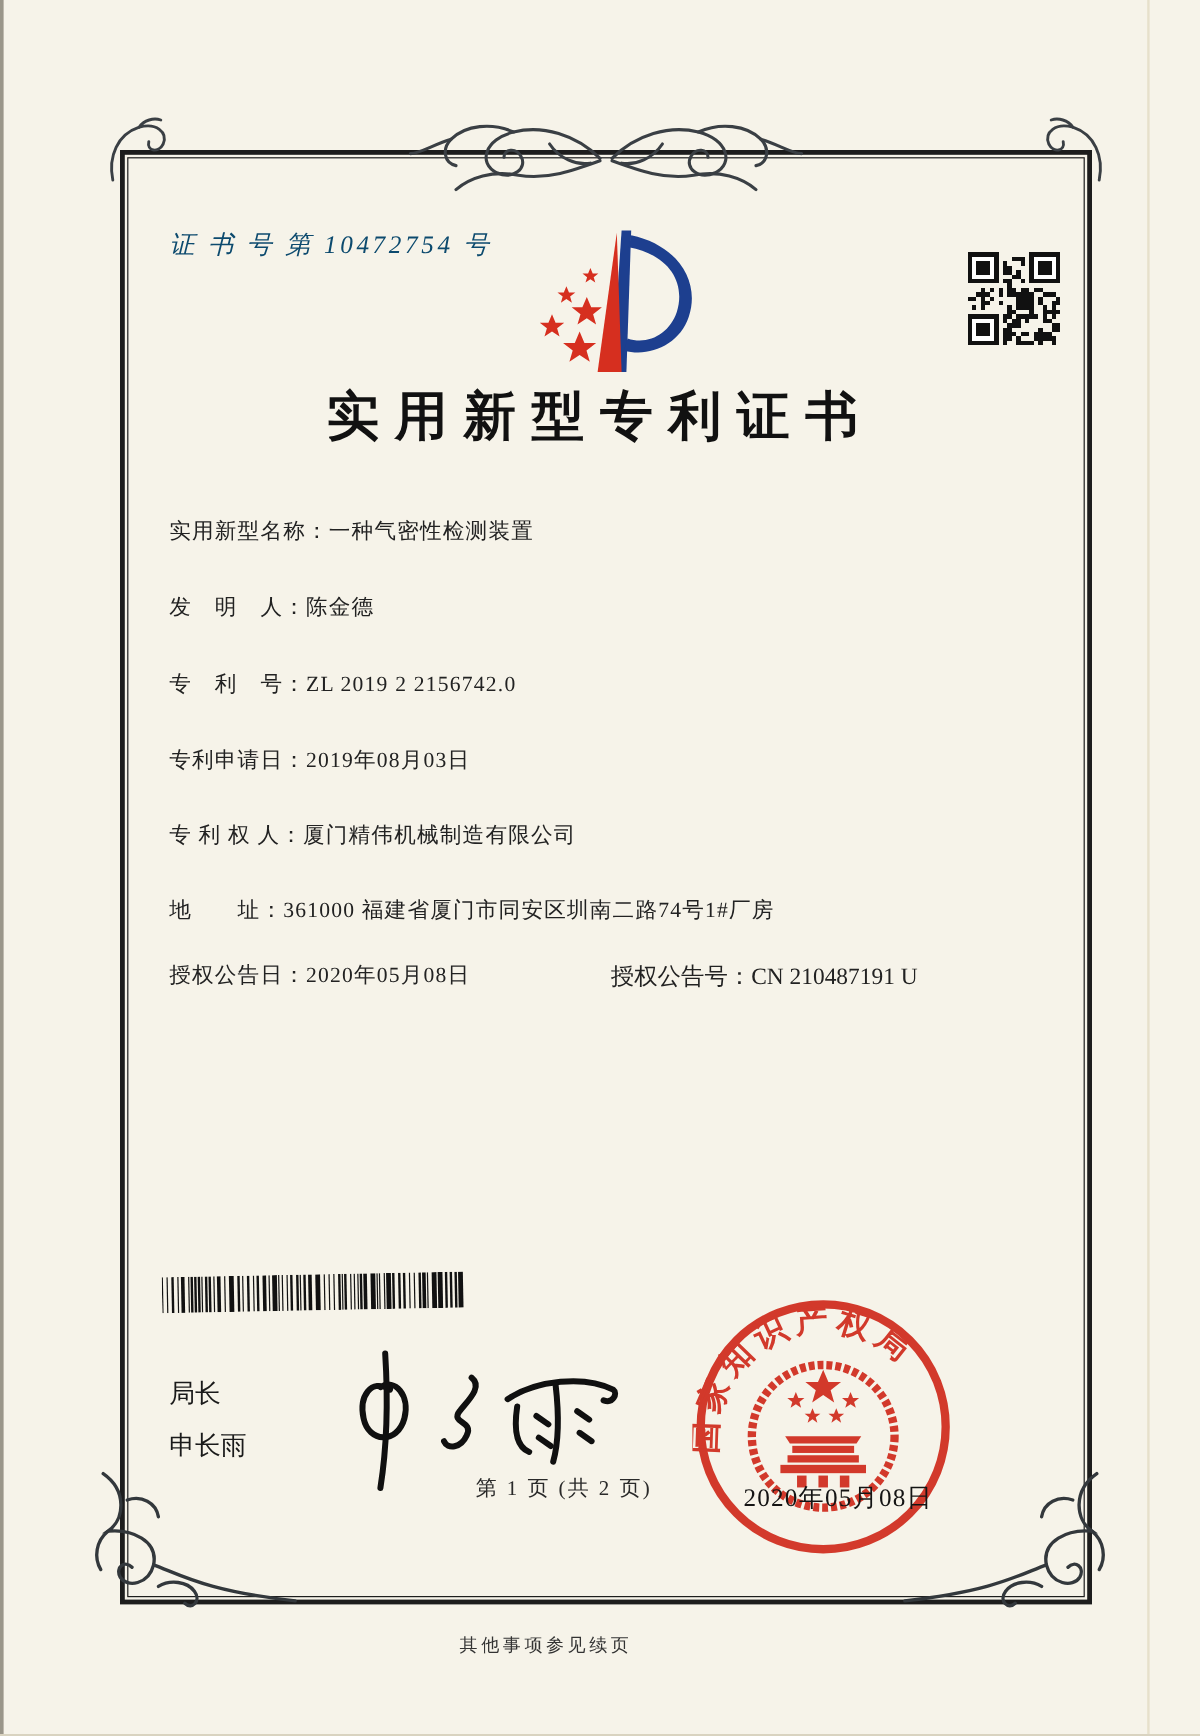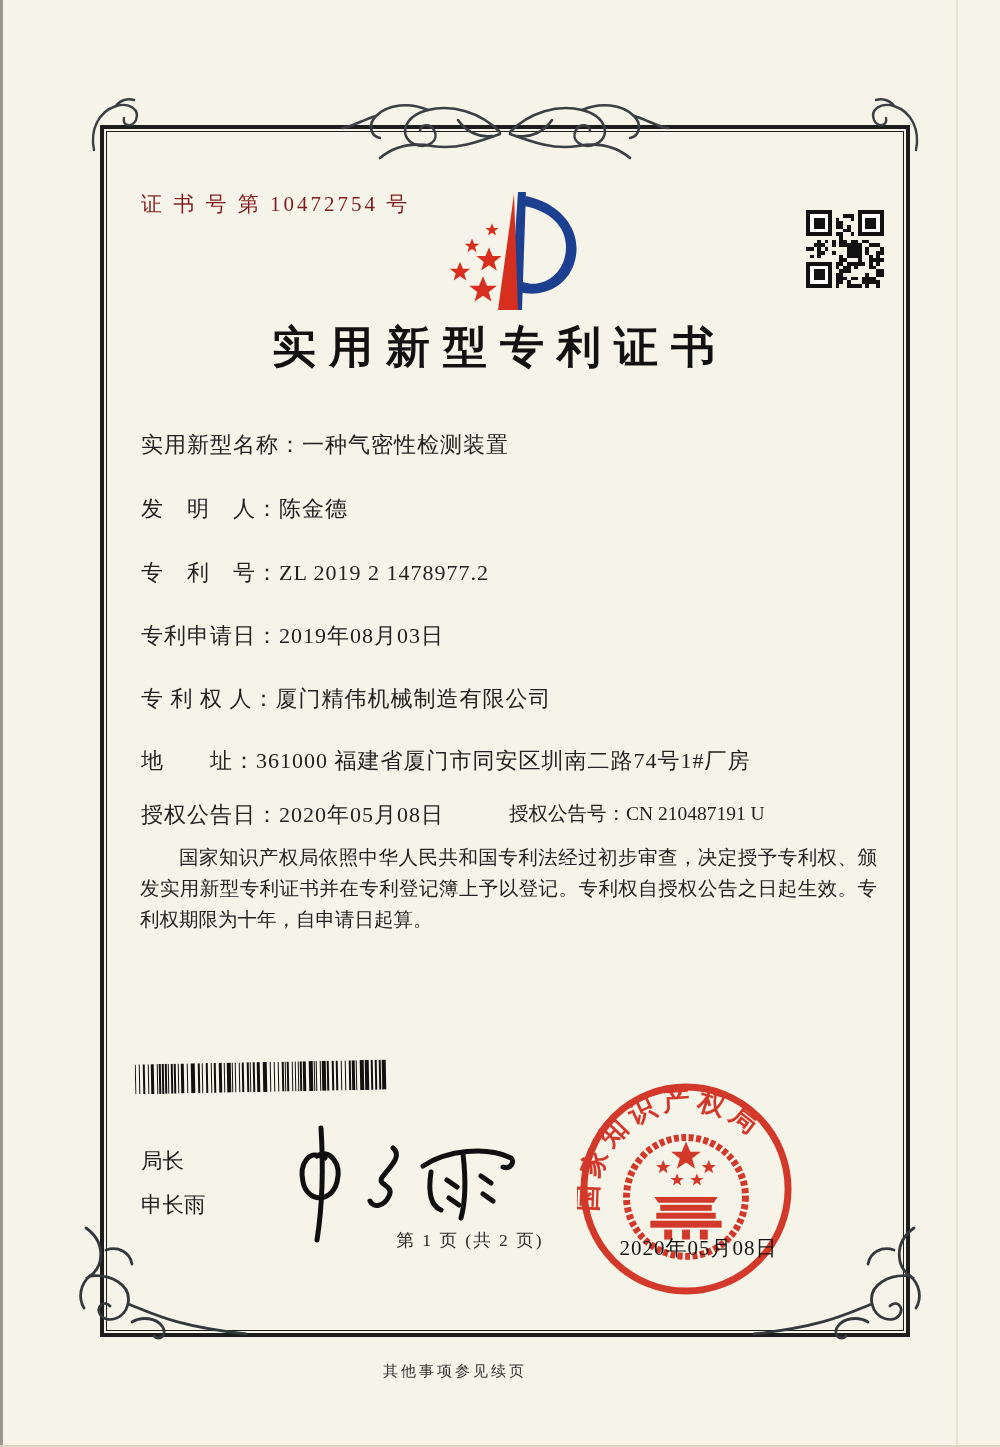--- a/index.html
+++ b/index.html
@@ -20,33 +20,33 @@
   }
   .frame-inner{
     position:absolute;left:2px;top:2px;right:2px;bottom:2px;
     border:1.5px solid #1d1d1d;
   }
 
   .ornament{position:absolute;pointer-events:none;}
 
   .cert-no{
     position:absolute;left:141px;top:190px;
-    font-size:21px;letter-spacing:3px;color:#7f1d1d;
+    font-size:21px;letter-spacing:3px;color:#0c4a6e;font-style:italic;
   }
 
   .logo{position:absolute;left:436px;top:182px;width:156px;height:136px;}
   .qr{position:absolute;left:799px;top:203px;width:92px;height:92px;}
 
   .title{
     position:absolute;left:0;width:1000px;top:318px;text-align:center;
     font-size:44px;font-weight:bold;letter-spacing:13px;color:#111;
   }
 
   .fields{position:absolute;left:141px;top:430px;width:740px;}
-  .frow{position:absolute;left:0;font-size:22px;white-space:nowrap;color:#222;}
+  .frow{position:absolute;left:0;font-size:18px;white-space:nowrap;color:#222;}
   .frow .flabel{letter-spacing:1px;}
   .frow .fvalue{letter-spacing:1px;}
   .frow2{position:absolute;font-size:19.5px;white-space:nowrap;color:#222;}
 
   .bodytext{
     position:absolute;left:140px;top:842px;width:737px;
     font-size:19.5px;line-height:31px;text-align:justify;color:#222;
   }
   .bodytext p{margin:0 0 1px 0;text-indent:2em;}
 
@@ -286,30 +286,29 @@
     <rect x="2" y="16" width="7" height="7" fill="#111"></rect>
     <rect x="3" y="17" width="5" height="5" fill="#fff"></rect>
     <rect x="4" y="18" width="3" height="3" fill="#111"></rect>
   </svg>
 
 <div class="title">实用新型专利证书</div>
 
 <div class="fields">
   <div class="frow" style="top:0px"><span class="flabel">实用新型名称：</span><span class="fvalue">一种气密性检测装置</span></div>
   <div class="frow" style="top:64px"><span class="flabel">发　明　人：</span><span class="fvalue">陈金德</span></div>
-  <div class="frow" style="top:128px"><span class="flabel">专　利　号：</span><span class="fvalue">ZL 2019 2 1478977.2</span></div>
+  <div class="frow" style="top:128px"><span class="flabel">专　利　号：</span><span class="fvalue">ZL 2019 2 2156742.0</span></div>
   <div class="frow" style="top:191px"><span class="flabel">专利申请日：</span><span class="fvalue">2019年08月03日</span></div>
   <div class="frow" style="top:254px"><span class="flabel">专 利 权 人：</span><span class="fvalue">厦门精伟机械制造有限公司</span></div>
   <div class="frow" style="top:316px"><span class="flabel">地　　址：</span><span class="fvalue">361000 福建省厦门市同安区圳南二路74号1#厂房</span></div>
   <div class="frow" style="top:370px"><span class="flabel">授权公告日：</span><span class="fvalue">2020年05月08日</span></div>
   <div class="frow2" style="top:370px;left:368px"><span class="flabel">授权公告号：</span><span class="fvalue">CN 210487191 U</span></div>
 </div>
 
 <div class="bodytext">
-  <p>国家知识产权局依照中华人民共和国专利法经过初步审查，决定授予专利权、颁发实用新型专利证书并在专利登记簿上予以登记。专利权自授权公告之日起生效。专利权期限为十年，自申请日起算。</p>
 </div>
 
 <svg class="barcode" id="barcode" viewBox="0 0 254 30" preserveAspectRatio="none">
     <rect x="0" y="0" width="1" height="30" fill="#111"></rect>
     <rect x="4" y="0" width="1" height="30" fill="#111"></rect>
     <rect x="8" y="0" width="2" height="30" fill="#111"></rect>
     <rect x="13" y="0" width="1" height="30" fill="#111"></rect>
     <rect x="16" y="0" width="3" height="30" fill="#111"></rect>
     <rect x="22" y="0" width="1" height="30" fill="#111"></rect>
     <rect x="24" y="0" width="2" height="30" fill="#111"></rect>

